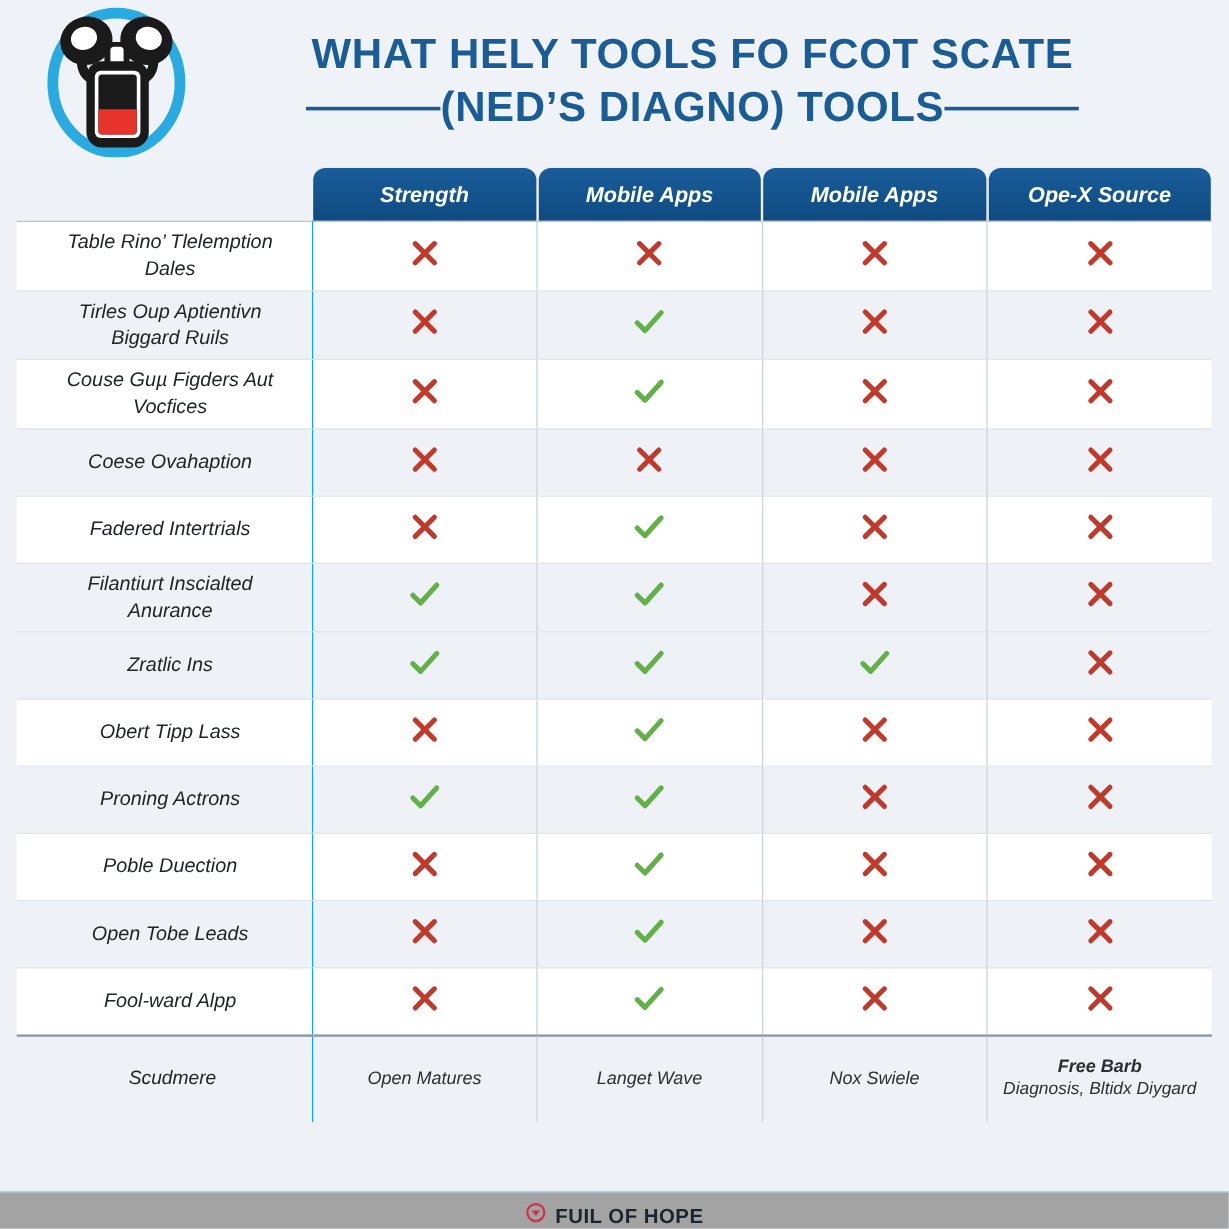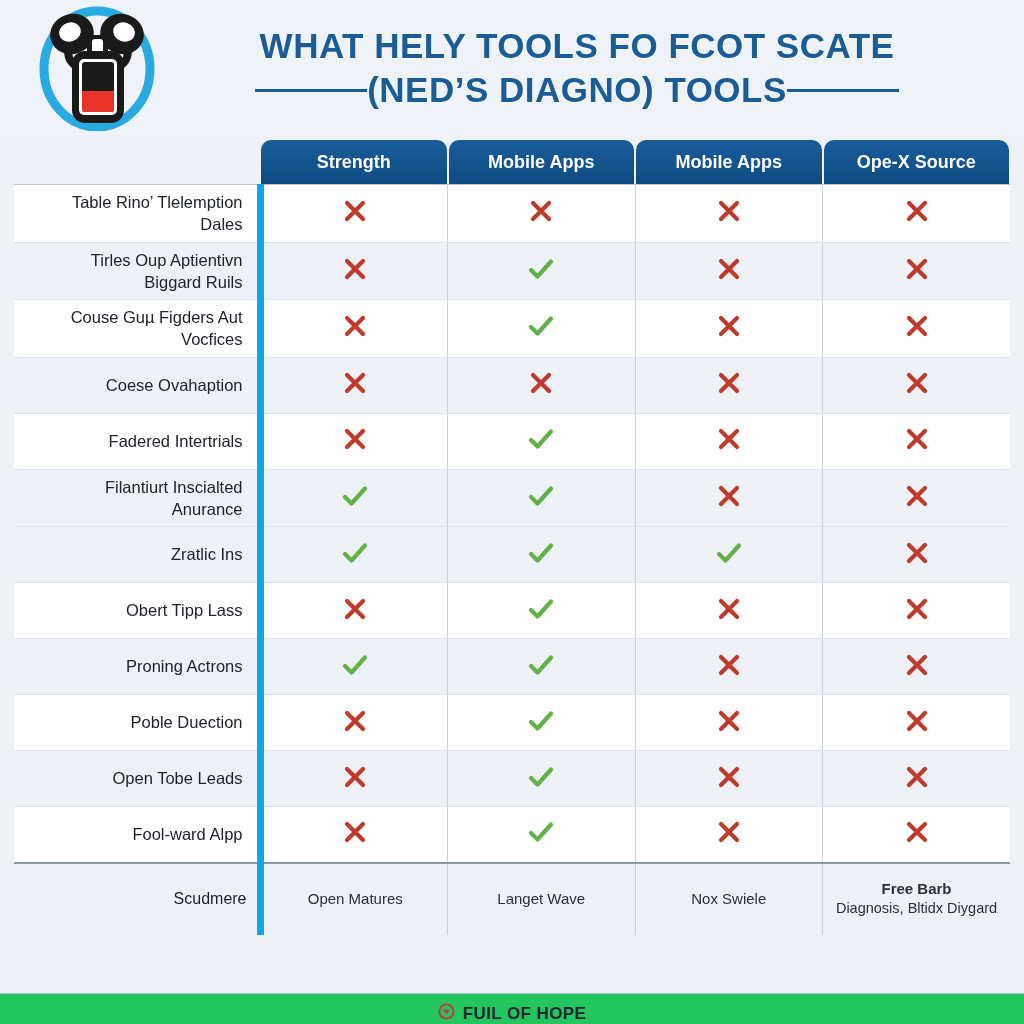--- a/index.html
+++ b/index.html
@@ -66,20 +66,21 @@
     line-height: 1.15;
     white-space: nowrap;
     text-shadow: 0 1px 0 rgba(255,255,255,0.6);
   }
 
   
   .table-wrap {
     padding: 0 14px;
     box-sizing: border-box;
     width: 1024px;
+    font-style: italic;
   }
   table.compare {
     border-collapse: collapse;
     width: 996px;
     table-layout: fixed;
   }
   table.compare col.c-label { width: 246px; }
   table.compare col.c-data  { width: 187.5px; }
 
   thead th {
@@ -111,26 +112,26 @@
     height: 56px;
     box-sizing: border-box;
   }
   tbody tr td:last-child { border-right: none; }
   tbody tr.row-even td { background: #ffffff; }
   tbody tr.row-odd  td { background: #eef2f7; }
 
   tbody tr:first-child td { border-top: 1px solid #b9c4d0; }
 
   td.label {
-    text-align: right;
+    text-align: center;
     padding: 6px 14px 6px 24px;
     font-size: 16.5px;
     color: #20242a;
     line-height: 1.35;
-    border-right: 7px solid #0ea5e9;
+    border-right: 1px solid #0ea5e9;
     vertical-align: middle;
   }
   td.mark {
     text-align: center;
     vertical-align: middle;
   }
   .mark-glyph {
     display: inline-block;
     width: 30px;
     height: 30px;
@@ -161,21 +162,21 @@
   .sum-strong { font-weight: bold; }
   .sum-sub { font-size: 14.5px; display: block; }
 
   
   .bottom-banner {
     position: absolute;
     left: 0;
     bottom: 0;
     width: 1024px;
     height: 30px;
-    background: #22c55e;
+    background: #a3a3a3;
     display: flex;
     align-items: center;
     justify-content: center;
     gap: 8px;
     border-top: 1px solid #a9c2d6;
   }
   .banner-text {
     font-size: 17px;
     font-weight: bold;
     color: #1c2430;

